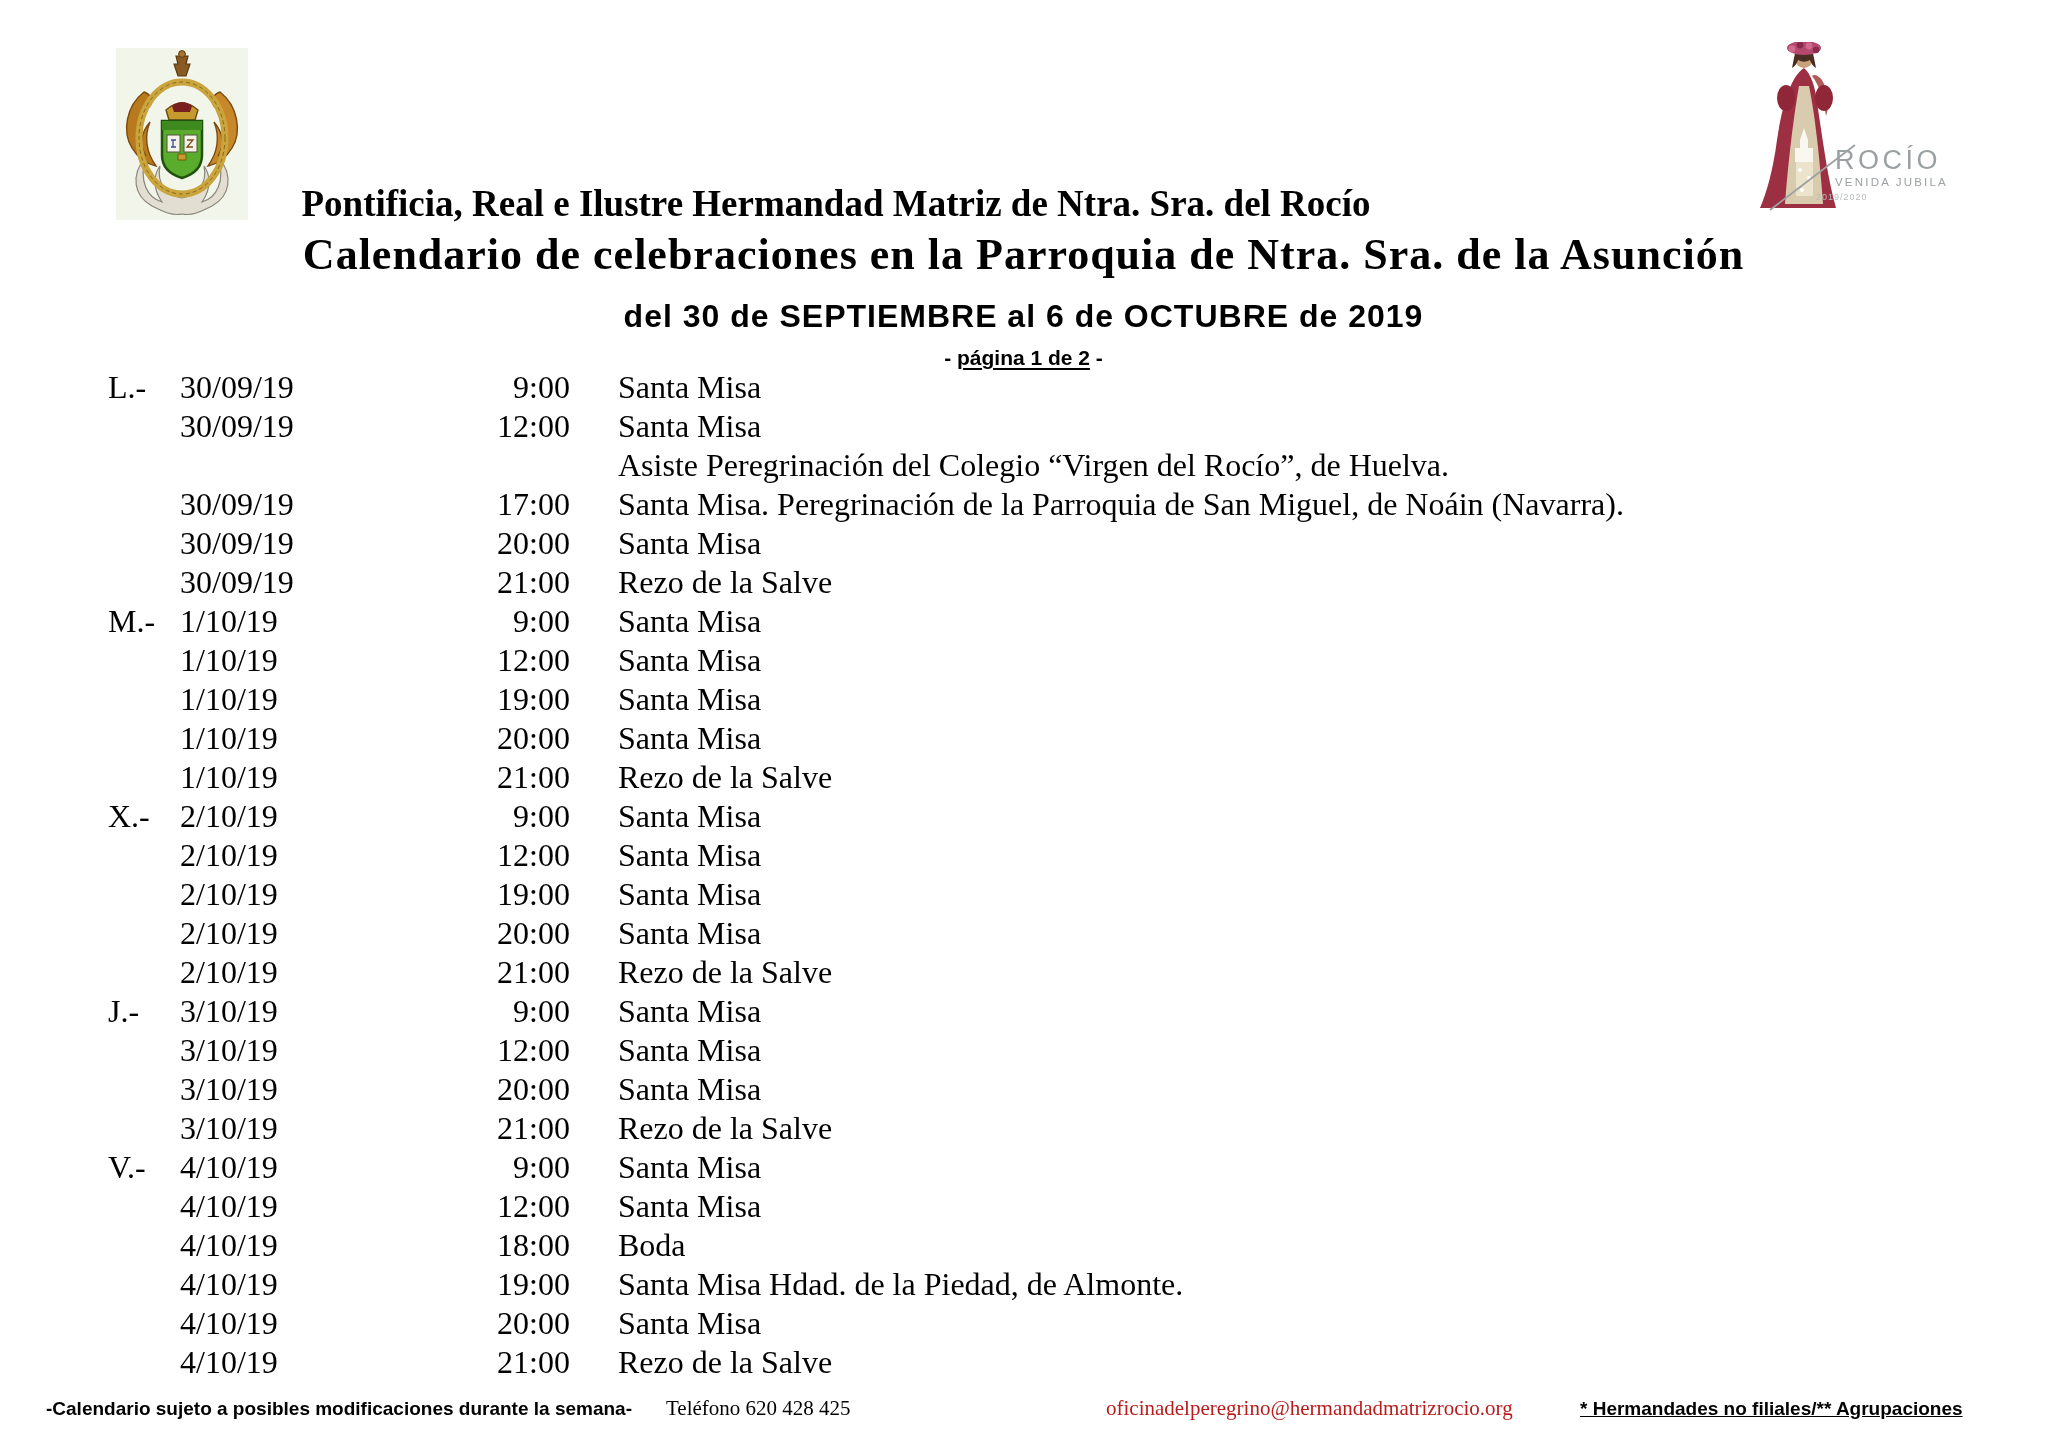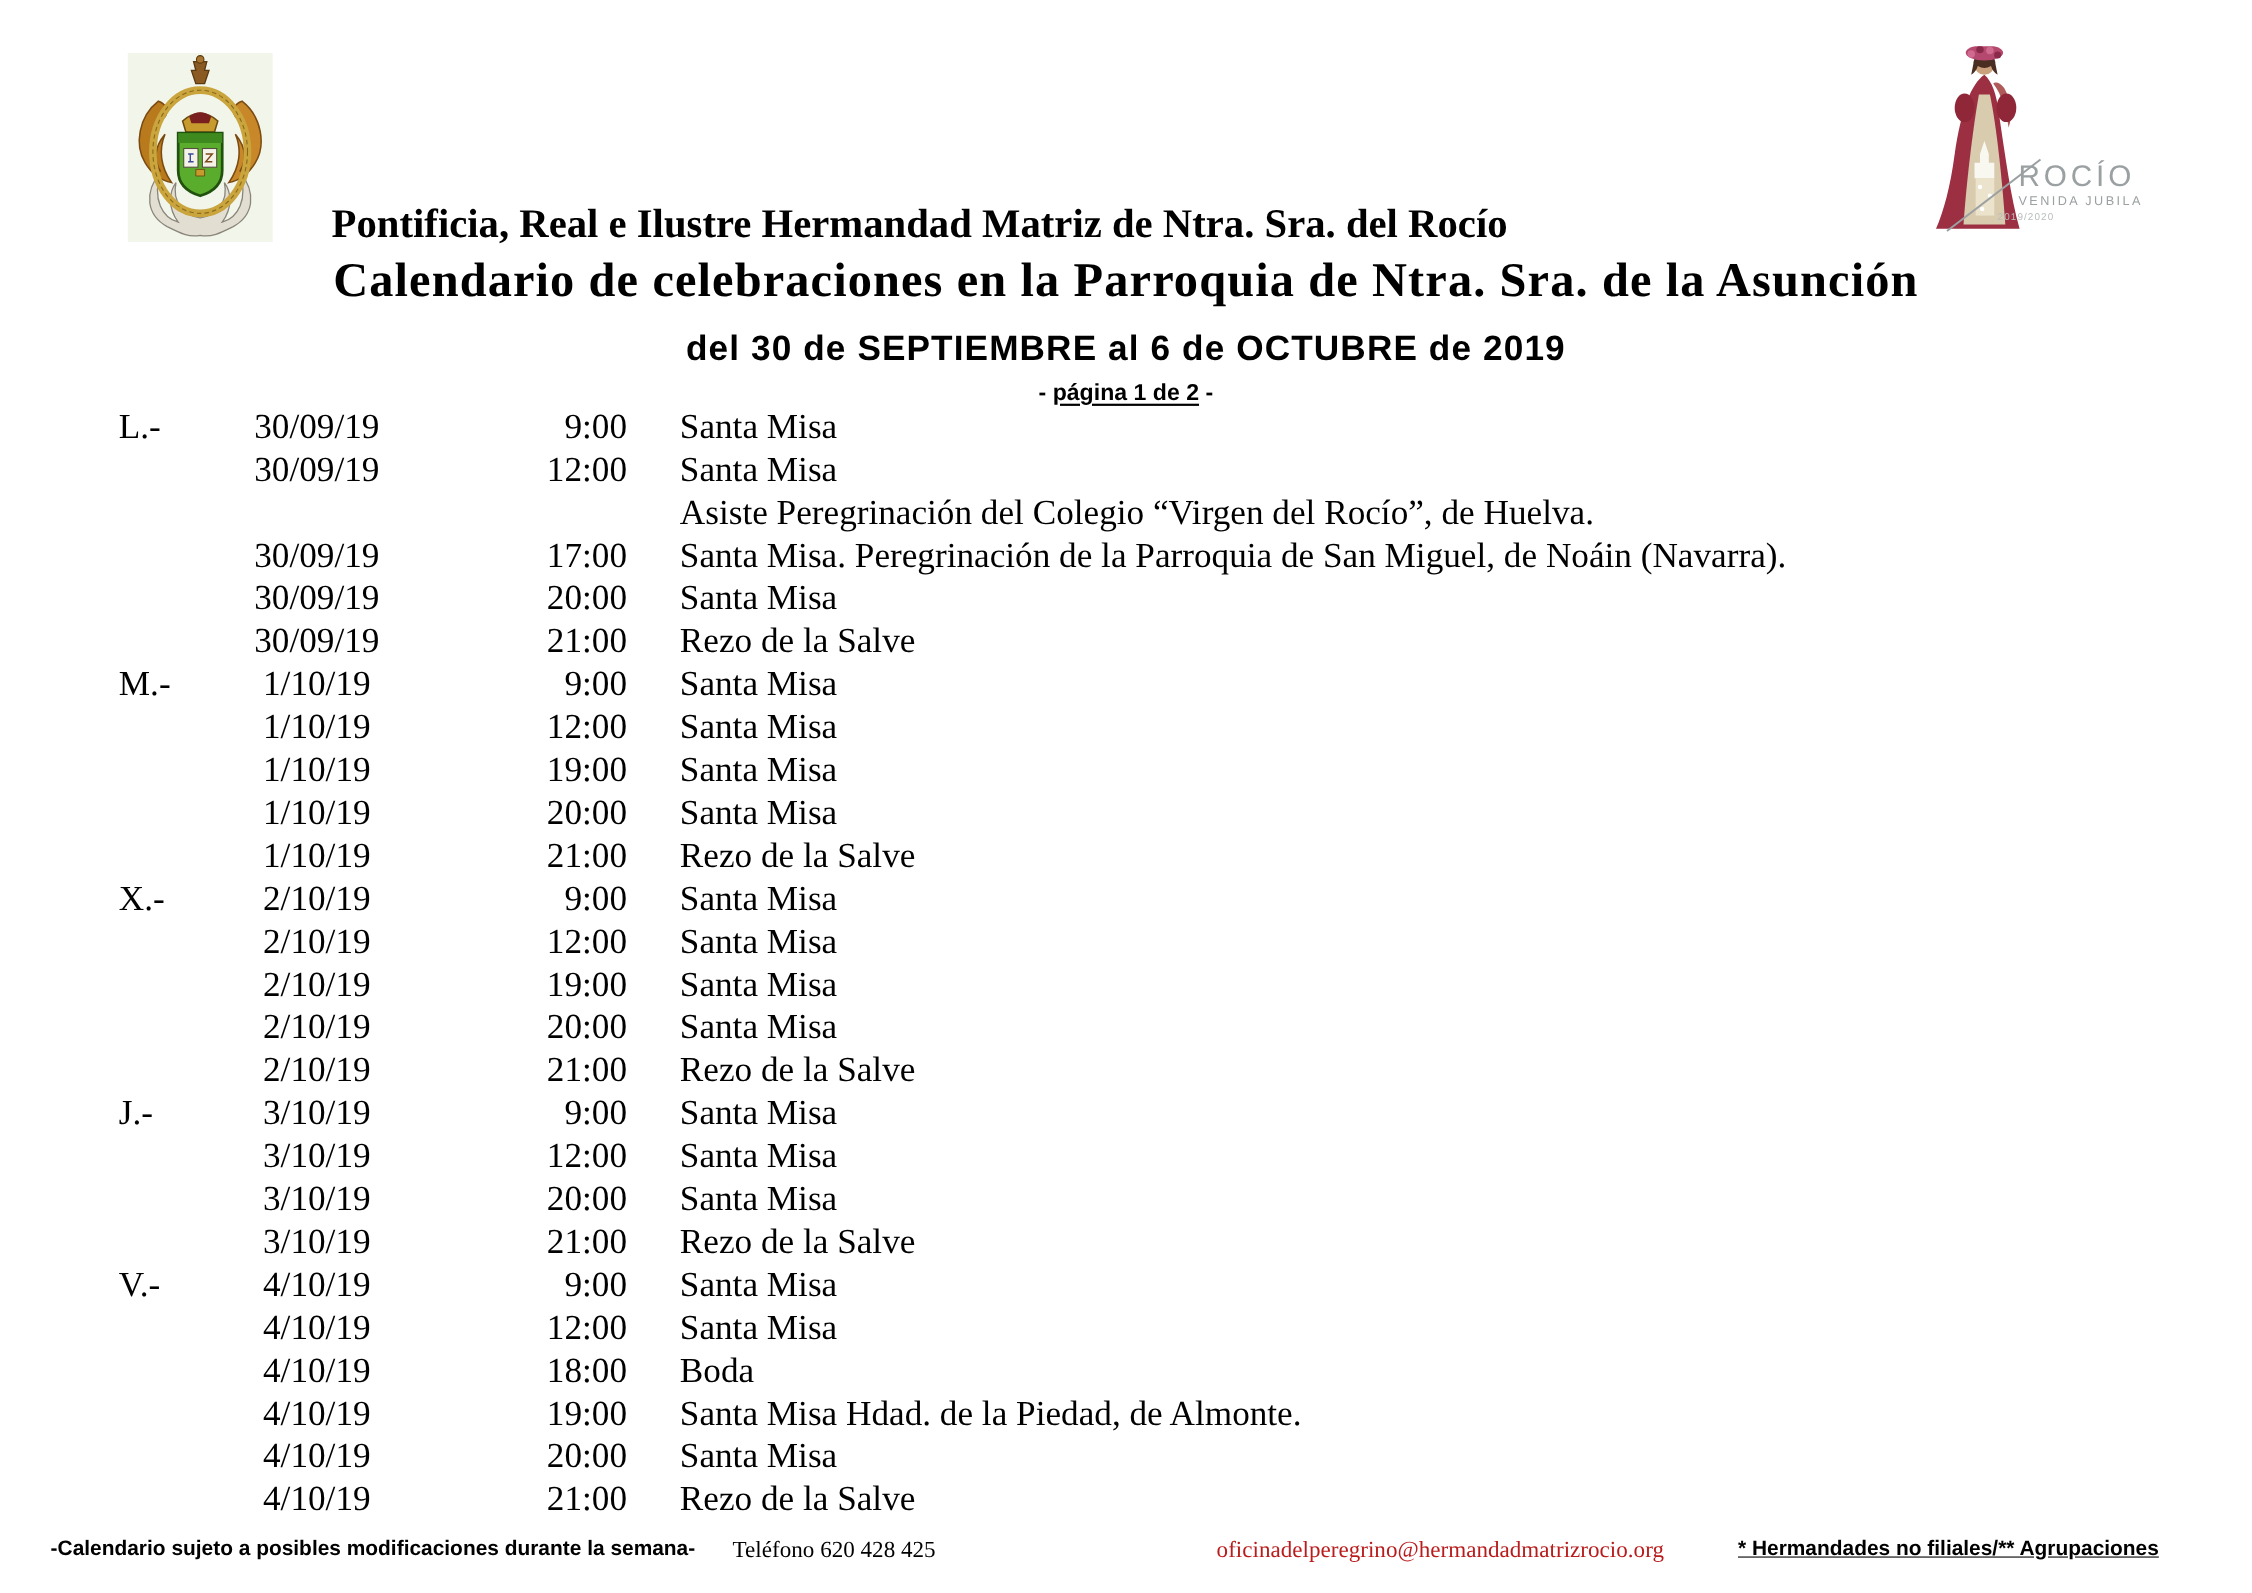--- a/index.html
+++ b/index.html
@@ -36,21 +36,21 @@
   
   .schedule { position:absolute; top:368px; left:0; width:2047px; }
   .srow {
     display:grid;
     grid-template-columns:180px 216px 174px auto;
     height:39px; line-height:39px;
     font-family:"Liberation Serif", serif; font-size:32px;
     white-space:nowrap;
   }
   .c-day   { padding-left:108px; }
-  .c-date  { text-align:center; }
+  .c-date  { text-align:left; }
   .c-time  { text-align:right; }
   .c-event { padding-left:48px; }
 
   
   .f-note   { position:absolute; top:1398px; left:46px;
               font-family:"Liberation Sans", sans-serif; font-weight:700; font-size:19px; }
   .f-phone  { position:absolute; top:1396px; left:666px;
               font-family:"Liberation Serif", serif; font-size:21px; }
   .f-elabel { position:absolute; top:1460px; left:917px;
               font-family:"Liberation Serif", serif; font-size:21px; }

